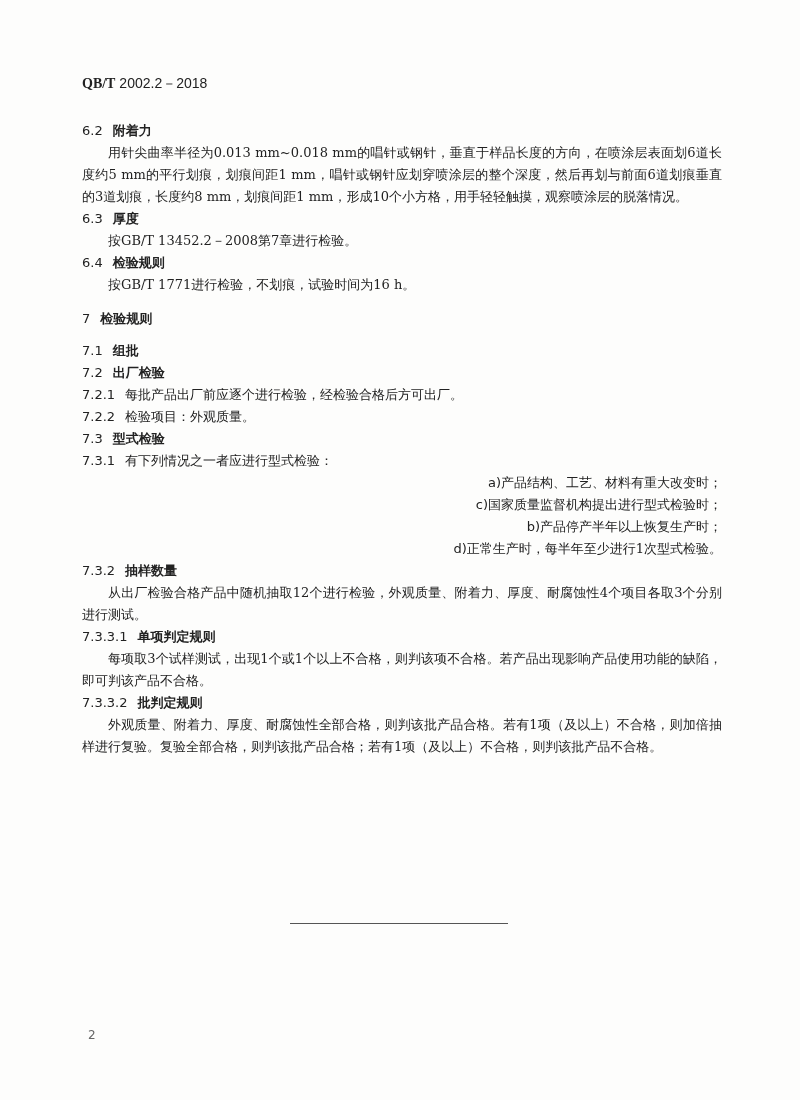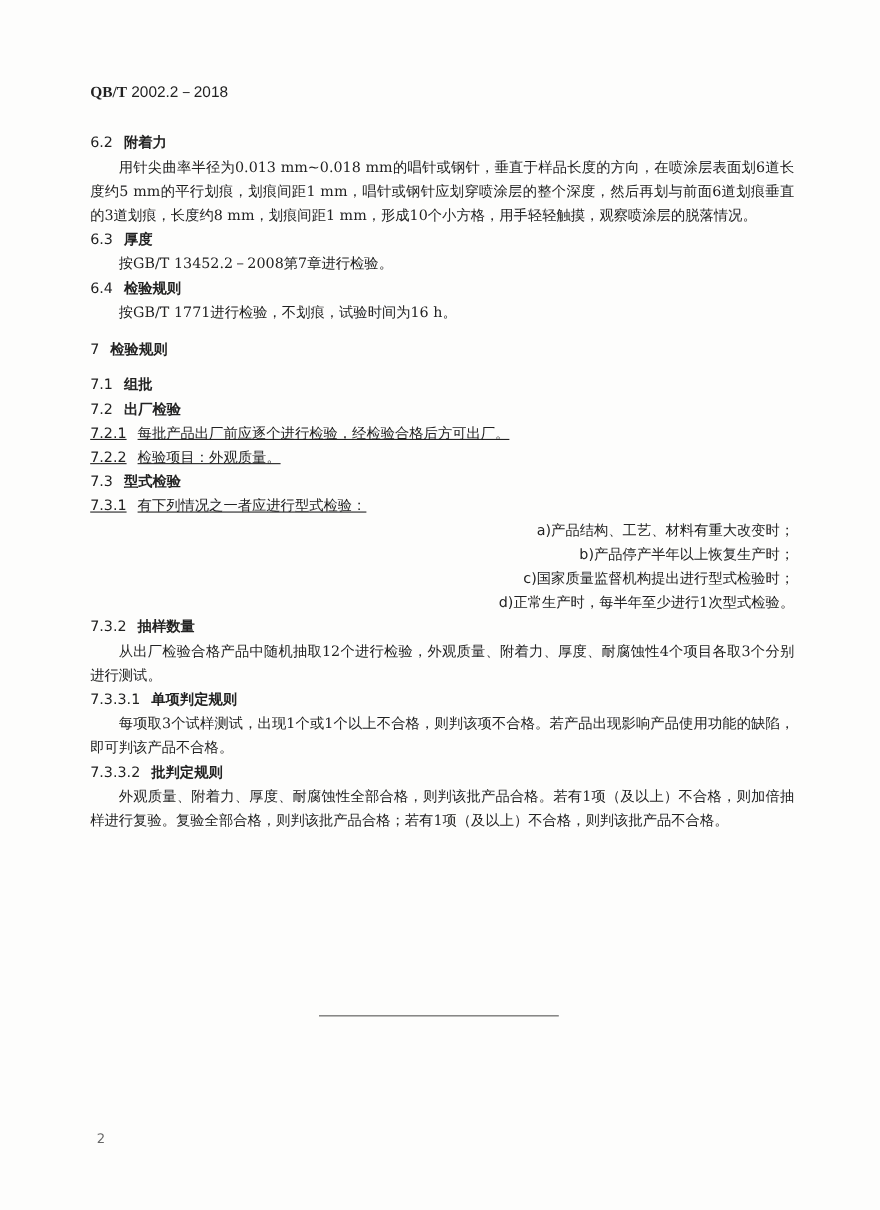--- a/index.html
+++ b/index.html
@@ -9,21 +9,21 @@
   .std-code { position:absolute; left:82px; top:75px; font-size:14px; font-family:"Liberation Sans",sans-serif; }
   .std-code b { font-family:"Liberation Serif",serif; }
   .content { position:absolute; left:82px; top:120px; width:640px; font-size:13px; line-height:22px; }
   .h { font-family:"DejaVu Sans","Liberation Sans",sans-serif; font-size:13px; height:22px; white-space:nowrap; }
   .h .num { display:inline-block; margin-right:10px; }
   .h .title { font-weight:bold; }
   .p { text-indent:26px; text-align:justify; }
   .li { padding-left:26px; height:22px; white-space:nowrap;text-align:right; }
   .li .mark { display:inline-block; width:22px; font-family:"DejaVu Sans",sans-serif; }
   .h1 { margin-top:12px; margin-bottom:10px; }
-  .sub { height:22px; white-space:nowrap; font-family:"DejaVu Sans",sans-serif;text-decoration:underline; }
+  .sub { height:22px; white-space:nowrap; font-family:"DejaVu Sans",sans-serif; }
   .sub .num { margin-right:10px; }
   .sub .text { font-family:"DejaVu Serif",serif; }
   .end-rule { position:absolute; left:290px; top:923px; width:218px; height:1px; background:#555; }
   .page-num { position:absolute; left:88px; top:1028px; font-size:12px; color:#666; font-family:"DejaVu Sans",sans-serif; }
 </style>
 </head>
 <body>
 
 <div class="page">
   <div class="std-code"><b>QB/T</b><span> 2002.2－2018</span></div>
@@ -42,22 +42,22 @@
 
     <div class="h"><span class="num">7.1</span><span class="title">组批</span></div>
 
     <div class="h"><span class="num">7.2</span><span class="title">出厂检验</span></div>
     <div class="sub"><span class="num">7.2.1</span><span class="text">每批产品出厂前应逐个进行检验，经检验合格后方可出厂。</span></div>
     <div class="sub"><span class="num">7.2.2</span><span class="text">检验项目：外观质量。</span></div>
 
     <div class="h"><span class="num">7.3</span><span class="title">型式检验</span></div>
     <div class="sub"><span class="num">7.3.1</span><span class="text">有下列情况之一者应进行型式检验：</span></div>
     <div class="li"><span class="mark">a)</span><span>产品结构、工艺、材料有重大改变时；</span></div>
+    <div class="li"><span class="mark">c)</span><span>国家质量监督机构提出进行型式检验时；</span></div>
     <div class="li"><span class="mark">b)</span><span>产品停产半年以上恢复生产时；</span></div>
-    <div class="li"><span class="mark">c)</span><span>国家质量监督机构提出进行型式检验时；</span></div>
     <div class="li"><span class="mark">d)</span><span>正常生产时，每半年至少进行1次型式检验。</span></div>
 
     <div class="h"><span class="num">7.3.2</span><span class="title">抽样数量</span></div>
     <div class="p">从出厂检验合格产品中随机抽取12个进行检验，外观质量、附着力、厚度、耐腐蚀性4个项目各取3个分别进行测试。</div>
 
 
     <div class="h"><span class="num">7.3.3.1</span><span class="title">单项判定规则</span></div>
     <div class="p">每项取3个试样测试，出现1个或1个以上不合格，则判该项不合格。若产品出现影响产品使用功能的缺陷，即可判该产品不合格。</div>
 
     <div class="h"><span class="num">7.3.3.2</span><span class="title">批判定规则</span></div>

